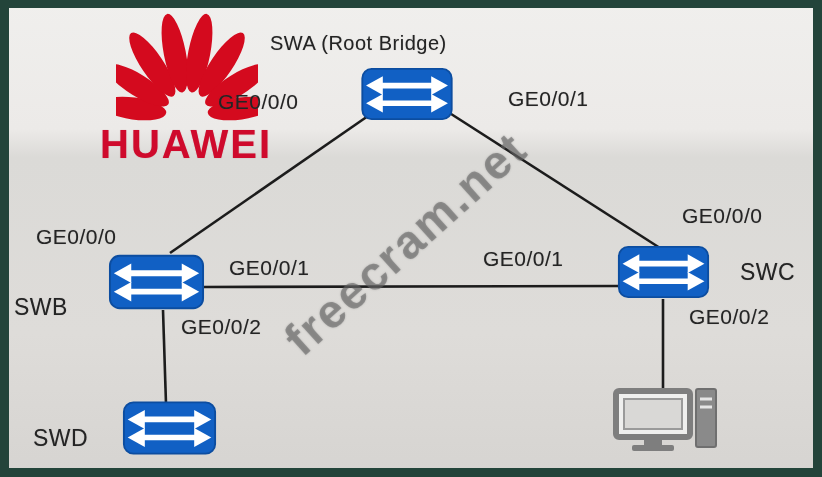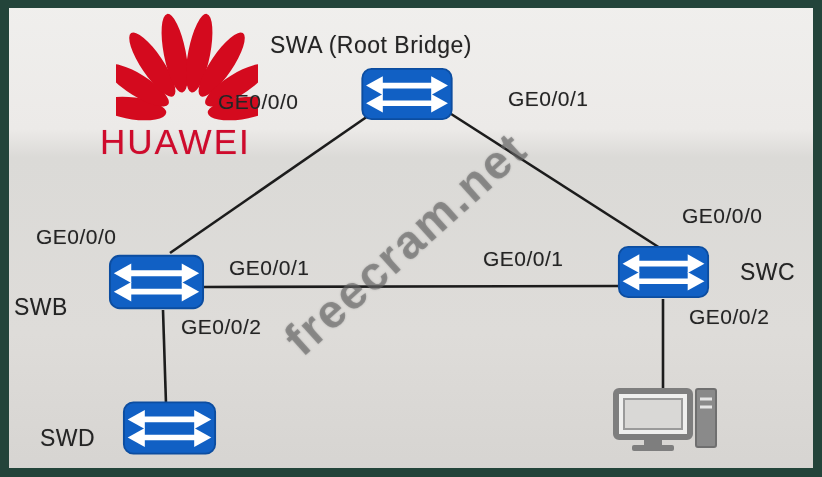--- a/index.html
+++ b/index.html
@@ -18,26 +18,26 @@
   .frame.right{left:813px;top:0;width:9px;height:477px;}
 
   .lines{position:absolute;left:0;top:0;z-index:1;}
 
   .node{position:absolute;z-index:2;}
   .lbl{
     position:absolute;z-index:3;
     color:#242424;font-size:21px;letter-spacing:.5px;
     white-space:nowrap;text-shadow:0 0 1px rgba(80,80,80,.35);
   }
-  .lbl.big{font-size:23px;}
+  .lbl.big{font-size:20px;}
   .lbl.name{font-size:23px;font-weight:400;}
 
   .huawei-text{
     position:absolute;left:100px;top:122px;z-index:3;
-    color:#cf0a2c;font-size:35px;font-weight:normal;letter-spacing:2px;
+    color:#cf0a2c;font-size:40px;font-weight:bold;letter-spacing:2px;
     text-shadow:0 0 1px rgba(160,20,40,.4);
     text-align:center;
   }
 
   .watermark{
     position:absolute;left:140px;top:208px;width:530px;height:70px;z-index:5;
     display:flex;align-items:center;justify-content:center;
     transform:rotate(-42deg);
     font-size:47px;font-weight:bold;letter-spacing:2px;
     color:rgba(100,100,100,0.55);
@@ -131,21 +131,21 @@
 
   <svg class="node" style="left:122px;top:400px" width="95" height="56" viewBox="0 0 100 58">
     <rect x="2" y="2" width="96" height="54" rx="10" fill="#1160c4" stroke="#0c4da0" stroke-width="2"></rect>
     <line x1="22" y1="20" x2="78" y2="20" stroke="#fff" stroke-width="6"></line>
     <polygon points="76,10 94,20 76,30" fill="#fff"></polygon>
     <polygon points="24,10 6,20 24,30" fill="#fff"></polygon>
     <line x1="22" y1="39" x2="78" y2="39" stroke="#fff" stroke-width="6"></line>
     <polygon points="76,29 94,39 76,49" fill="#fff"></polygon>
     <polygon points="24,29 6,39 24,49" fill="#fff"></polygon>
   </svg>
-  <div class="lbl name" style="left:40px;top:425px">SWD</div>
+  <div class="lbl name" style="left:33px;top:425px">SWD</div>
 
   <svg class="node" style="left:610px;top:385px" width="112" height="70" viewBox="0 0 112 70">
     <rect x="6" y="6" width="74" height="46" rx="3" fill="#efefee" stroke="#7e7e7e" stroke-width="6"></rect>
     <rect x="14" y="14" width="58" height="30" fill="#d9d8d6" stroke="#9a9a9a" stroke-width="2"></rect>
     <rect x="34" y="52" width="18" height="8" fill="#7e7e7e"></rect>
     <rect x="22" y="60" width="42" height="6" rx="2" fill="#7e7e7e"></rect>
     <rect x="86" y="4" width="20" height="58" rx="2" fill="#8a8a8a" stroke="#6f6f6f" stroke-width="2"></rect>
     <line x1="90" y1="14" x2="102" y2="14" stroke="#e6e6e6" stroke-width="3"></line>
     <line x1="90" y1="22" x2="102" y2="22" stroke="#e6e6e6" stroke-width="3"></line>
   </svg>

